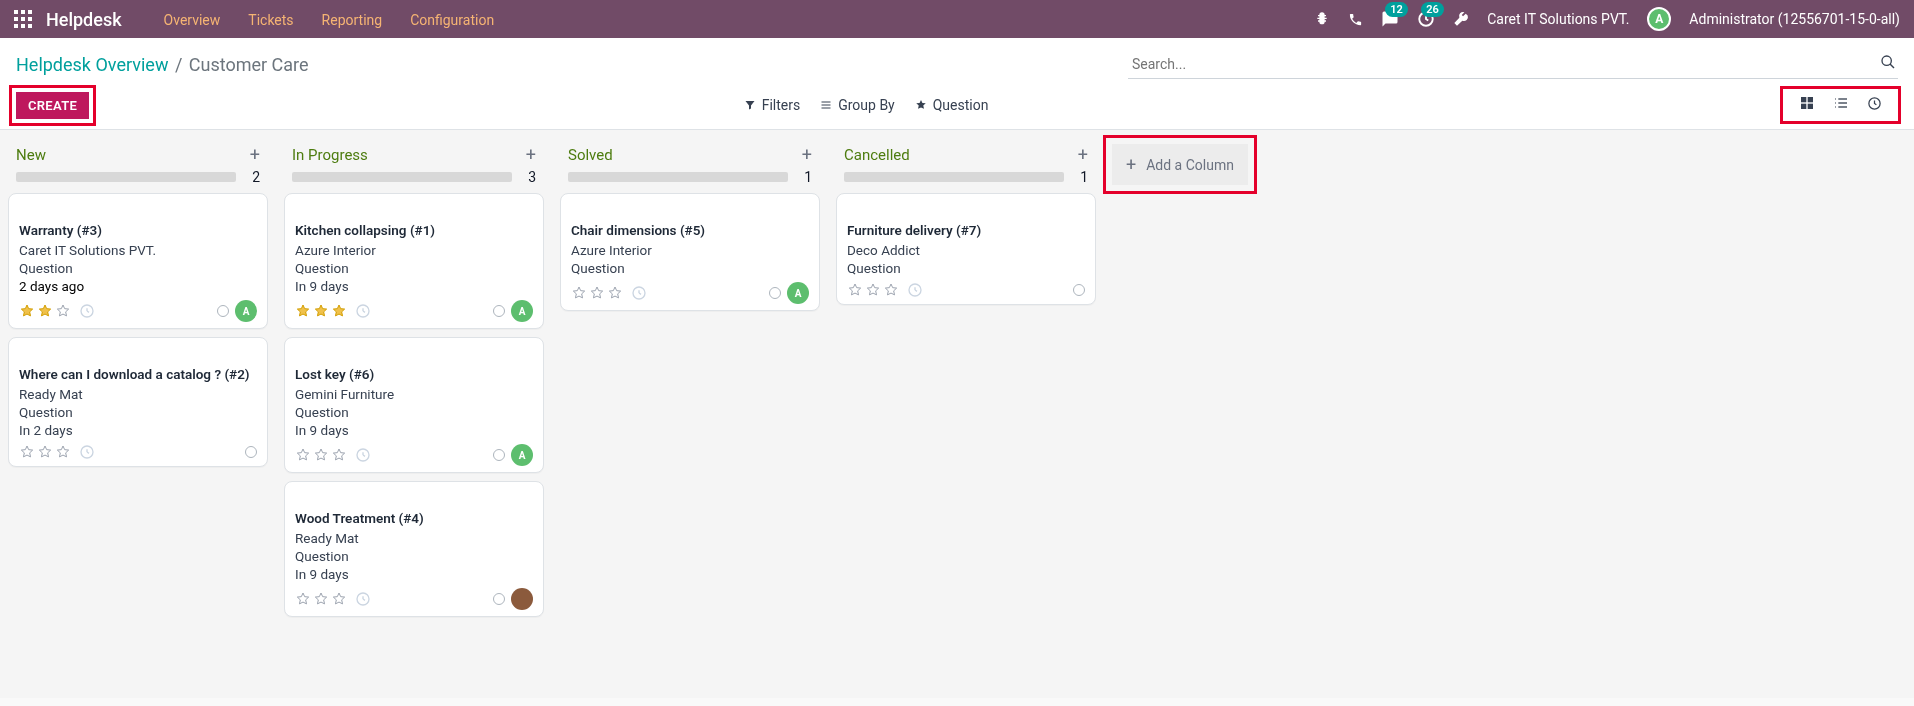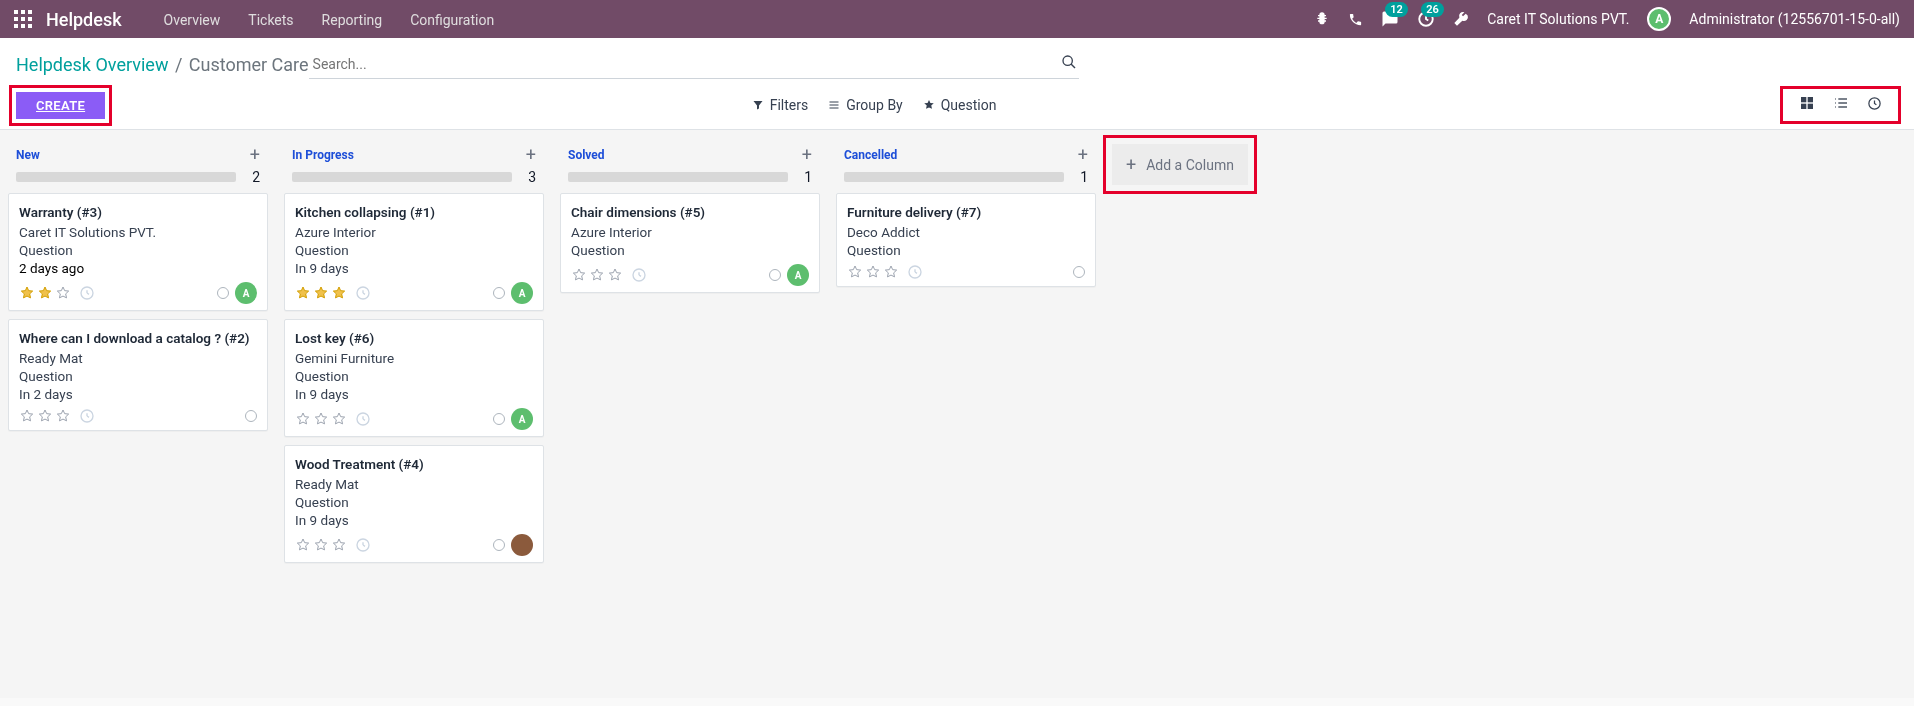--- a/index.html
+++ b/index.html
@@ -4,57 +4,57 @@
 <style>
   * { box-sizing: border-box; margin: 0; padding: 0; font-family: -apple-system, BlinkMacSystemFont, "Segoe UI", Roboto, Helvetica, Arial, sans-serif; }
   body { width: 1914px; height: 706px; background: #f9f9f9; overflow: hidden; }
 
   
   .topnav { height: 38px; background: #714B67; display: flex; align-items: center; color: #fff; padding: 0 14px; justify-content: space-between;}
   .nav-left { display: flex; align-items: center; gap: 8px; }
   .apps-icon { width: 18px; height: 18px; display: inline-block; }
   .apps-icon svg { display:block;}
   .brand { font-size: 18px; font-weight: 500; margin-left: 6px; margin-right: 20px; }
-  .nav-link { color: #e5e5e5; font-size: 14px; padding: 0 14px; cursor: pointer; opacity: .95;}
+  .nav-link { color: #fdba74; font-size: 14px; padding: 0 14px; cursor: pointer; opacity: .95;}
   .nav-right { display:flex; align-items:center; gap: 18px; font-size: 14px;}
   .nav-icon { position: relative; cursor:pointer; display:inline-flex; align-items:center;}
   .badge { position:absolute; top:-8px; left:4px; background:#00A09D; color:#fff; font-size:11px; font-weight:600; border-radius:9px; padding:1px 5px; line-height:1.2;}
   .avatar-sm { width:24px; height:24px; border-radius:50%; background:#5DBE6E; display:inline-flex; align-items:center; justify-content:center; color:#fff; font-weight:700; font-size:12px; border:2px solid #fff;}
 
   
   .cp { background:#fff; border-bottom:1px solid #dee2e6; padding: 12px 16px 8px; display:flex; flex-direction:column; gap:10px;}
-  .cp-row1 { display:flex; align-items:center; }
+  .cp-row1 { display:flex; align-items:center; justify-content:space-between; gap:20px;}
   .breadcrumb { font-size:18px; }
   .breadcrumb a { color:#00A09D; text-decoration:none; }
   .breadcrumb .sep { color:#6c757d; margin:0 2px;}
   .breadcrumb .cur { color:#6c757d; }
   .searchbox { flex:1; max-width: 770px; position:relative;}
   .searchbox input { width:100%; border:none; border-bottom:1px solid #ced4da; padding:6px 24px 6px 4px; font-size:14px; outline:none;}
   .searchbox .sicon { position:absolute; right:2px; top:4px; color:#495057; }
 
   .cp-row2 { display:flex; align-items:center; justify-content:space-between;}
-  .btn-create { background:#8b5cf6; color:#fff; border:none; padding:6px 20px; font-size:13px; font-weight:600; letter-spacing:.3px; cursor:pointer;text-decoration:underline;}
+  .btn-create { background:#be185d; color:#fff; border:none; padding:6px 12px; font-size:13px; font-weight:600; letter-spacing:.3px; cursor:pointer;}
   .highlight-red { outline:3px solid #E4002B; outline-offset:4px;}
   .cp-mid { display:flex; gap:20px; font-size:14px; color:#374151; margin-left:auto; margin-right:auto; position:relative; left:-70px;}
   .cp-mid .fitem { display:inline-flex; align-items:center; gap:6px; cursor:pointer;}
   .view-switch { display:flex; align-items:center; gap:18px; padding:2px 8px;}
   .view-switch .vbtn { cursor:pointer; color:#495057;}
   .view-switch-box { outline:3px solid #E4002B; padding:4px 8px;}
 
   
   .kanban { display:flex; gap:0; padding: 10px 0 0 0; align-items:flex-start; overflow-x:auto; background:#f5f5f5; height: calc(706px - 46px - 92px);}
   .kcol { width: 276px; flex:0 0 276px; padding:0 8px;}
   .kcol-head { display:flex; align-items:center; justify-content:space-between; padding:4px 8px 2px;}
-  .kcol-title { font-size:12px; font-weight:700; color:#1d4ed8;}
+  .kcol-title { font-size:15px; font-weight:400; color:#4d7c0f;}
   .kcol-plus { color:#6b7280; cursor:pointer; font-size:18px;}
   .kcol-bar { display:flex; align-items:center; justify-content:space-between; padding:2px 8px 8px; gap:8px;}
   .progress { flex:1; height:10px; background:#d8d8d8; border-radius:2px;}
   .kcol-count { font-size:14px; color:#111827; min-width:16px; text-align:right;}
 
-  .card { background:#fff; border:1px solid #dee2e6; border-radius:2px; padding:10px 10px 6px; margin:0 0 8px; font-size:13.5px; color:#374151; box-shadow:0 1px 1px rgba(0,0,0,.03);}
+  .card { background:#fff; border:1px solid #dee2e6; border-radius:8px; padding:28px 10px 6px; margin:0 0 8px; font-size:13.5px; color:#374151; box-shadow:0 1px 1px rgba(0,0,0,.03);}
   .card .title { font-weight:600; color:#1f2937; margin-bottom:4px;}
   .card .line { margin-bottom:2px; }
   .card .overdue { color:#000000; }
   .card-foot { display:flex; align-items:center; justify-content:space-between; margin-top:6px;}
   .stars { display:flex; gap:2px; align-items:center;}
   .star { width:16px; height:16px; }
   .star.full path { fill:#f0c14b; stroke:#d39e00;}
   .star.empty path { fill:none; stroke:#9ca3af;}
   .clock { width:16px; height:16px; margin-left:6px;}
   .clock circle{ fill:none; stroke:#cbd5e1;}

